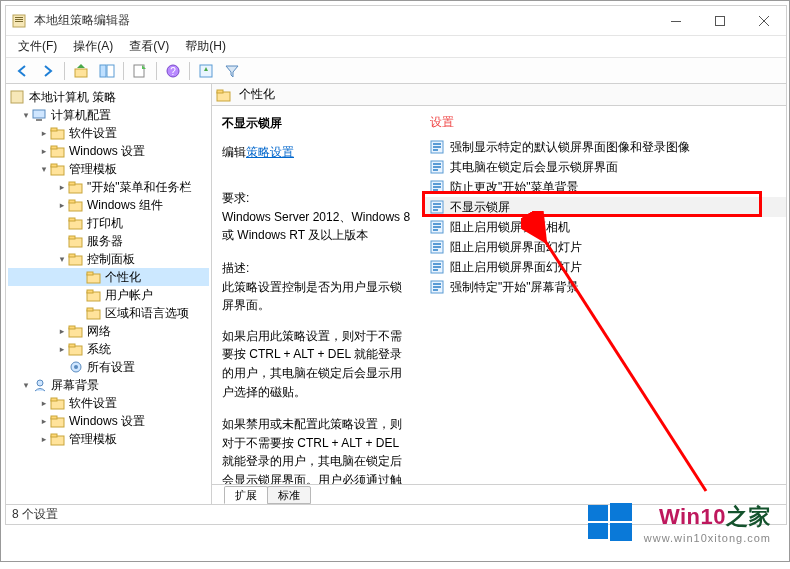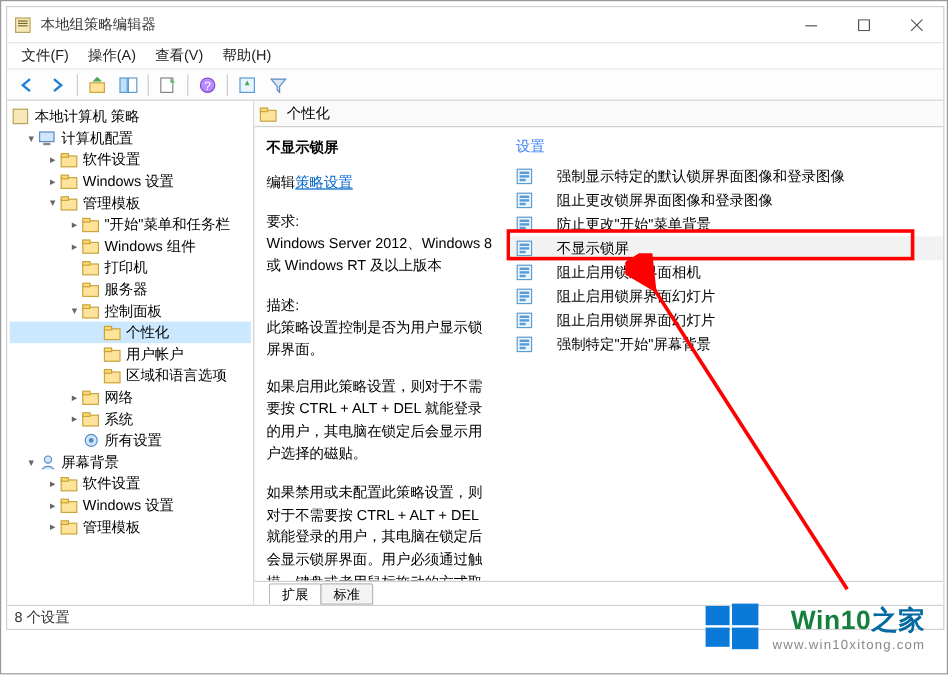--- a/index.html
+++ b/index.html
@@ -28,38 +28,38 @@
   .tree-icon { width: 16px; height: 16px; display: inline-flex; align-items: center; justify-content: center; margin-right: 3px; }
   .tree-label { font-size: 12px; }
   
   .right { flex: 1; display: flex; flex-direction: column; min-width: 0; }
   .location { height: 22px; display: flex; align-items: center; border-bottom: 1px solid #d0d0d0; padding-left: 4px; background: #fafafa; }
   .content { flex: 1; display: flex; min-height: 0; border-top: none; }
   .detail-col { width: 210px; padding: 8px 10px; font-size: 12px; line-height: 1.55; overflow: hidden; }
   .detail-title { font-weight: bold; margin-bottom: 10px; }
   .detail-link { color: #0066cc; text-decoration: underline; cursor: pointer; }
   .list-col { flex: 1; min-width: 0; padding-top: 4px; overflow: hidden; position: relative; }
-  .list-header { color: #3b82f6; padding: 4px 8px 6px 8px; }
-  .list-item { height: 20px; display: flex; align-items: center; padding: 0 8px; gap: 20px; }
+  .list-header { color: #ef4444; padding: 4px 8px 6px 8px; }
+  .list-item { height: 20px; display: flex; align-items: center; padding: 0 8px; gap: 6px; }
   .redbox { position: absolute; border: 3px solid #ff0000; pointer-events: none; }
   .list-item.selected { background: #f2f2f2; }
   
   .tabbar { height: 20px; border-top: 1px solid #d0d0d0; display: flex; align-items: flex-end; padding-left: 12px; background: #fff; }
   .tab { height: 18px; padding: 0 10px; border: 1px solid #b8b8b8; border-bottom: 1px solid #fff; border-top-left-radius: 2px; border-top-right-radius: 2px; margin-right: -1px; background: #fff; font-size: 11px; display: flex; align-items: center; }
   .tab.inactive { background: #f4f4f4; border-bottom-color: #b8b8b8; }
   
   .statusbar { height: 20px; border-top: 1px solid #d0d0d0; display: flex; align-items: center; padding: 0 6px; color: #333; }
   
   svg { display: block; }
   
   .watermark { position: absolute; right: 18px; bottom: 14px; display: flex; align-items: center; gap: 10px; }
   .watermark .txt { text-align: right; }
   .wm-line1 { font-size: 22px; font-weight: 700; letter-spacing: .5px; }
-  .wm-blue { color: #15803d; }
-  .wm-gray { color: #0369a1; }
+  .wm-blue { color: #be185d; }
+  .wm-gray { color: #14532d; }
   .wm-url { font-size: 11px; color: #888; letter-spacing: 1px; }
   
   .red-arrow { position: absolute; pointer-events: none; }
 </style>
 </head>
 <body>
 
 <div class="frame">
   <div class="window">
 
@@ -354,21 +354,21 @@
               <svg width="16" height="16">
                 <rect x="1" y="5" width="13" height="9" fill="#ffe39b" stroke="#c9a53a"></rect>
                 <rect x="1" y="3" width="6" height="3" fill="#ffd877" stroke="#c9a53a"></rect>
               </svg>
             </span>
           <span style="margin-left:4px">个性化</span>
         </div>
         <div class="content">
           <div class="detail-col">
             <div class="detail-title">不显示锁屏</div>
-            <div style="margin-bottom:14px"><span>编辑</span><a class="detail-link">策略设置</a></div>
+            <div style="margin-bottom:28px"><span>编辑</span><a class="detail-link">策略设置</a></div>
             <div>要求:</div>
             <div style="margin-bottom:14px">Windows Server 2012、Windows 8 或 Windows RT 及以上版本</div>
             <div>描述:</div>
             <div style="margin-bottom:12px">此策略设置控制是否为用户显示锁屏界面。</div>
             <div style="margin-bottom:14px">如果启用此策略设置，则对于不需要按 CTRL + ALT + DEL  就能登录的用户，其电脑在锁定后会显示用户选择的磁贴。</div>
             <div>如果禁用或未配置此策略设置，则对于不需要按 CTRL + ALT + DEL 就能登录的用户，其电脑在锁定后会显示锁屏界面。用户必须通过触摸、键盘或者用鼠标拖动的方式取消锁屏界面。</div>
           </div>
           <div class="list-col">
             <div class="list-header">设置</div>
             <div id="settings-list-body">
@@ -385,21 +385,21 @@
                 </div>
                 <div class="list-item">
                   <span>
                     <svg width="14" height="14">
                       <rect x="1" y="1" width="12" height="12" fill="#e9f4ff" stroke="#5a9bd4"></rect>
                       <rect x="3" y="3" width="8" height="2" fill="#5a9bd4"></rect>
                       <rect x="3" y="6" width="8" height="2" fill="#5a9bd4"></rect>
                       <rect x="3" y="9" width="5" height="2" fill="#5a9bd4"></rect>
                     </svg>
                   </span>
-                  <span>阻止更改锁屏界面图像和登录图像</span>
+                  <span>其电脑在锁定后会显示锁屏界面</span>
                 </div>
                 <div class="list-item">
                   <span>
                     <svg width="14" height="14">
                       <rect x="1" y="1" width="12" height="12" fill="#e9f4ff" stroke="#5a9bd4"></rect>
                       <rect x="3" y="3" width="8" height="2" fill="#5a9bd4"></rect>
                       <rect x="3" y="6" width="8" height="2" fill="#5a9bd4"></rect>
                       <rect x="3" y="9" width="5" height="2" fill="#5a9bd4"></rect>
                     </svg>
                   </span>

